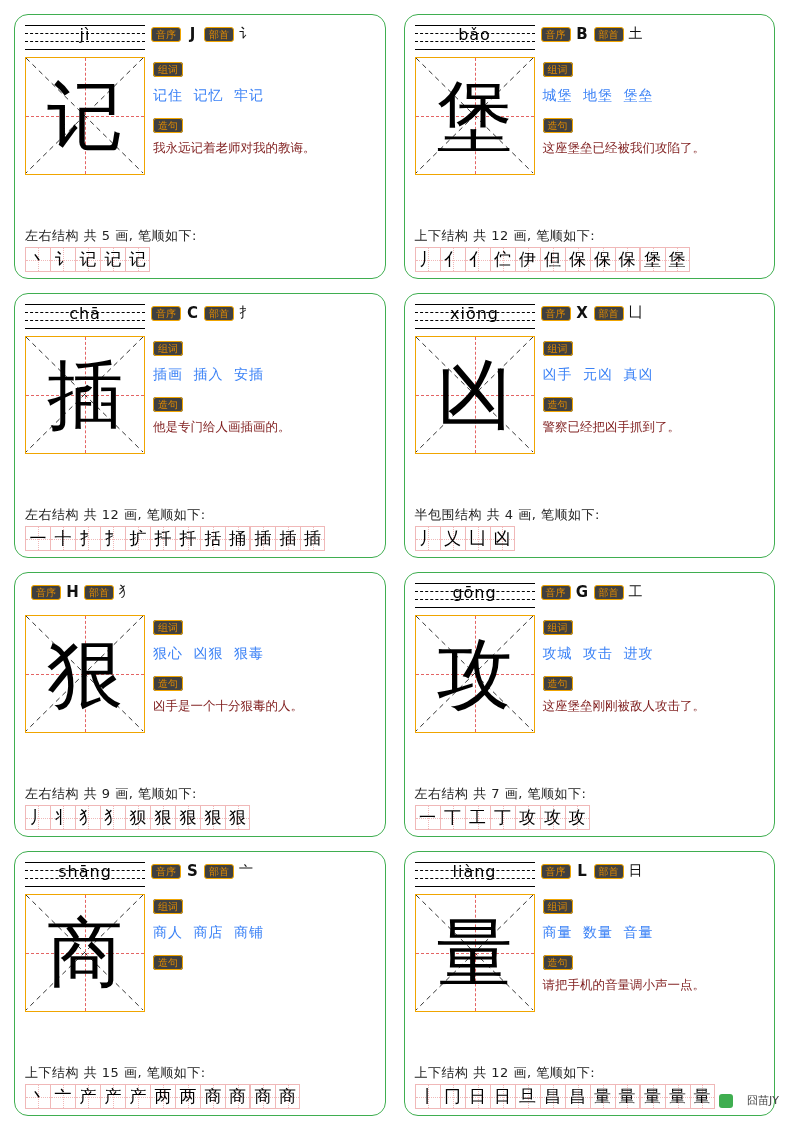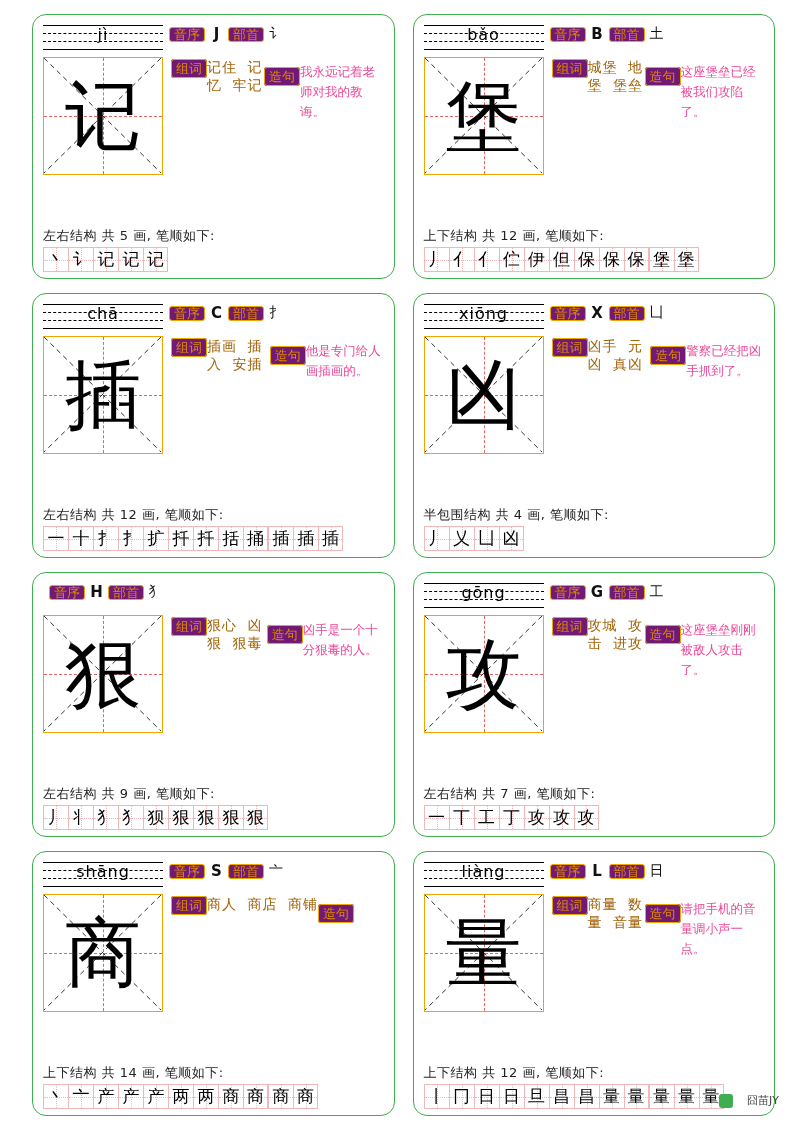--- a/index.html
+++ b/index.html
@@ -6,21 +6,21 @@
   body{
     width:793px;height:1122px;
     background:#ffffff;
     font-family:"Liberation Sans", sans-serif;
     position:relative;
     overflow:hidden;
   }
   .sheet{
     width:793px;height:1122px;
     box-sizing:border-box;
-    padding:14px 18px 6px 32px;
+    padding:14px 18px 6px 14px;
     display:flex;flex-direction:column;
   }
   .grid{
     display:grid;
     grid-template-columns:1fr 1fr;
     grid-template-rows:repeat(4,1fr);
     gap:14px 18px;
     flex:1 1 auto;
   }
   .card{
@@ -61,24 +61,24 @@
   }
   .tagwrap{
     display:flex;align-items:center;
     margin-left:6px;
     gap:5px;
     padding-top:2px;
   }
   .tag{
     border:1px solid #f0a500;
     color:#e08a00;
-    font-size:13px;
+    font-size:10px;
     padding:1px 4px;
     border-radius:3px;
-    background:#701a75;
+    background:#404040;
     white-space:nowrap;
     line-height:11px;
   }
   .hval{
     font-family:"DejaVu Sans", sans-serif;
     font-size:15px;
     font-weight:bold;
     color:#111;
     min-width:13px;
     text-align:center;
@@ -106,34 +106,34 @@
     position:absolute;left:0;top:0;width:100%;height:100%;
     display:flex;align-items:center;justify-content:center;
     font-family:"DejaVu Sans", sans-serif;
     font-size:76px;
     color:#000;
     line-height:1;
   }
   .right{
     flex:1 1 auto;
     margin-left:8px;
-    display:flex;flex-direction:row;
+    display:flex;flex-direction:column;
   }
   .words{
     font-family:"DejaVu Sans", sans-serif;
     font-size:14px;
-    color:#a16207;
-    margin-top:2px;
+    color:#3b82f6;
+    margin-top:10px;
     letter-spacing:1px;
     word-spacing:5px;
   }
   .sent{
     font-family:"DejaVu Sans", sans-serif;
     font-size:12.5px;
-    color:#ec4899;
+    color:#7f1d1d;
     line-height:20px;
     margin-top:5px;
   }
   .tag-row{margin-top:2px;}
   
   .meta{
     font-family:"DejaVu Sans", sans-serif;
     font-size:13px;
     color:#222;
     margin-top:3px;
@@ -687,21 +687,21 @@
               <line x1="117" y1="0" x2="0" y2="115" stroke="#333" stroke-width="1" stroke-dasharray="5,4"></line>
             </svg>
             <div class="bigchar">商</div>
           </div>
           <div class="right">
             <div class="tag-row"><span class="tag">组词</span></div>
             <div class="words">商人  商店  商铺</div>
             <div class="tag-row" style="margin-top: 10px;"><span class="tag">造句</span></div>
           </div>
         </div>
-        <div class="meta">上下结构  共 14 画,  笔顺如下:</div>
+        <div class="meta">上下结构  共 15 画,  笔顺如下:</div>
         <div class="strokes">
           <div class="srow">
             <div class="scell">
               <div class="mv"></div>
               <div class="mh"></div>
               <div class="g">丶</div>
             </div>
             <div class="scell">
               <div class="mv"></div>
               <div class="mh"></div>

